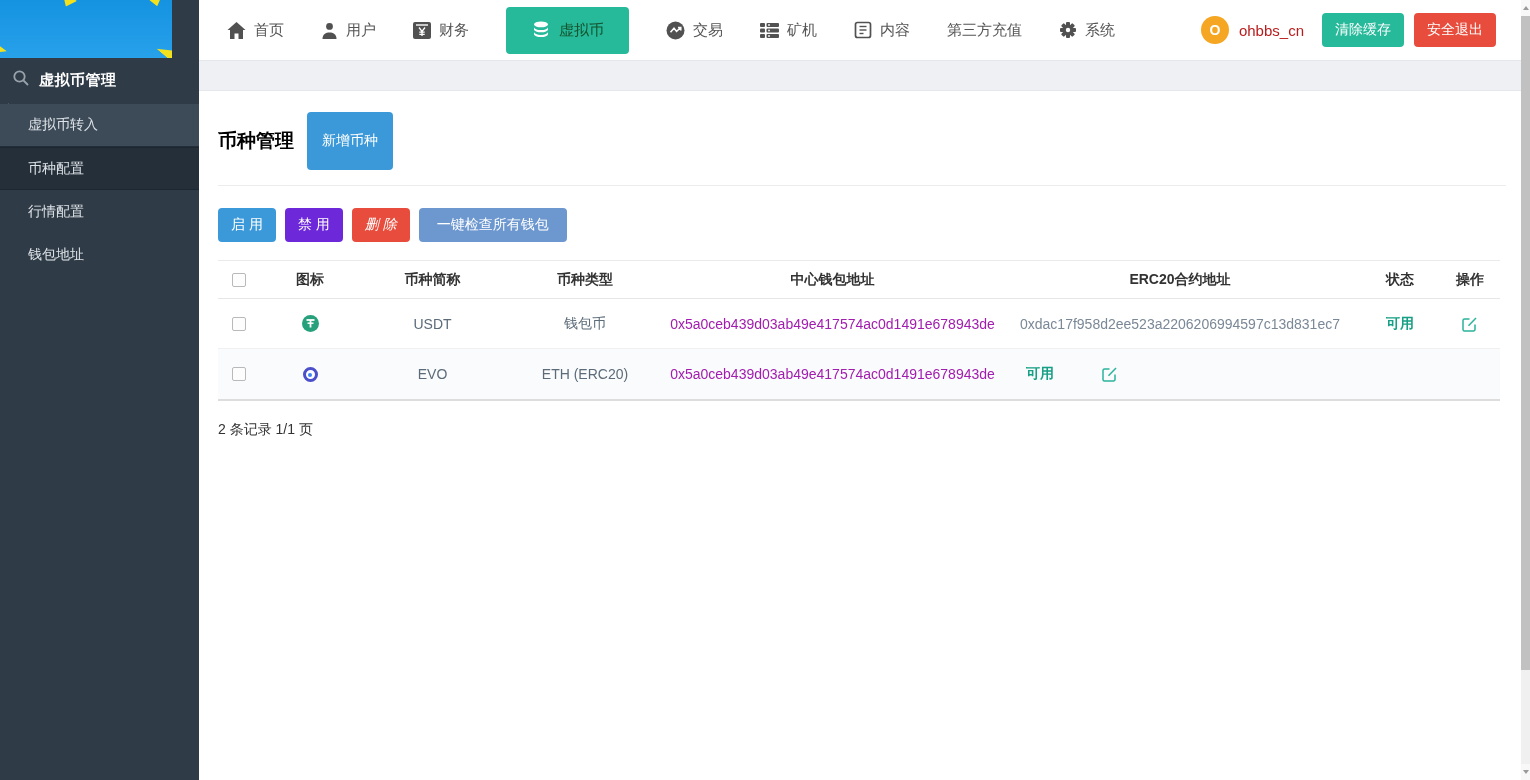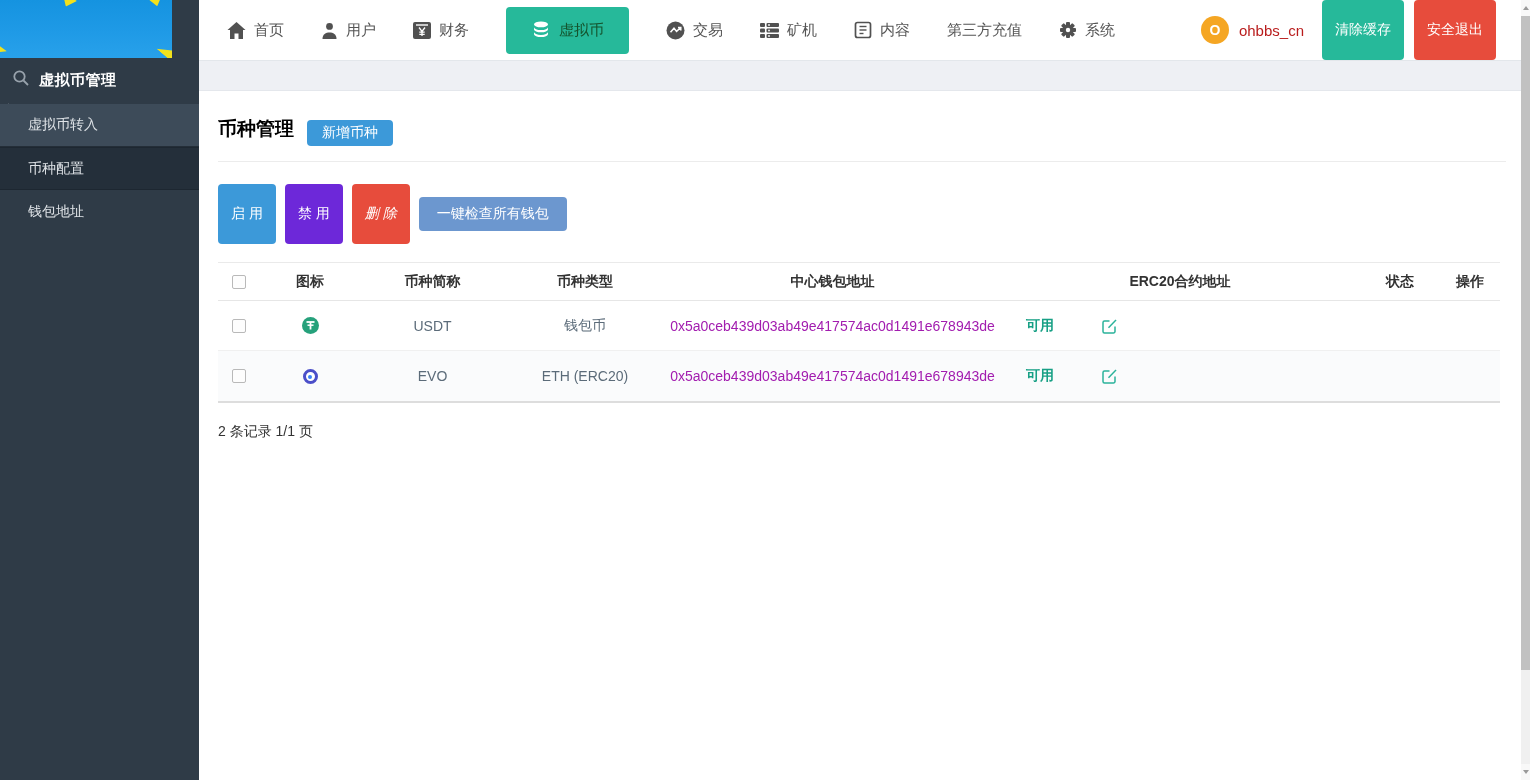--- a/index.html
+++ b/index.html
@@ -33,33 +33,33 @@
             padding:0 34px 0 28px; z-index:4; }
   .nav-left { display:flex; align-items:center; gap:37px; }
   .nav-item { display:flex; align-items:center; gap:8px; font-size:15px; color:#555; cursor:pointer; white-space:nowrap; }
   .nav-item svg { display:block; }
   .nav-item.active { background:#26B99A; color:#14532d; border-radius:4px; padding:14px 25px; }
   .fin-box { width:18px; height:17px; background:#515151; border-radius:2px; position:relative; }
   .nav-right { margin-left:auto; display:flex; align-items:center; gap:10px; }
   .avatar { width:28px; height:28px; border-radius:50%; background:#F5A623; color:#fff;
             display:flex; align-items:center; justify-content:center; font-size:14px; font-weight:bold; }
   .username { font-size:15px; color:#b91c1c; margin-right:8px; cursor:pointer; }
-  .btn { border:none; border-radius:4px; color:#fff; font-size:14px; padding:21px 13px; cursor:pointer;
+  .btn { border:none; border-radius:4px; color:#fff; font-size:14px; padding:8px 13px; cursor:pointer;
          font-family:inherit; white-space:nowrap; }
   .btn-cache { background:#26B99A; }
   .btn-logout { background:#E74C3C; }
 
   
   .grayband { position:absolute; left:199px; top:61px; right:0; height:30px; background:#EEF0F4;
               box-shadow:inset 0 -1px 0 #E4E7EC; }
   .main { position:absolute; left:199px; top:91px; right:9px; bottom:0; background:#fff; padding:21px 15px 0 19px; }
 
   .tabrow { display:flex; align-items:center; gap:13px; }
   .tab-label { font-size:19px; font-weight:bold; color:#000000; cursor:pointer; }
-  .btn-add { background:#3C99D9; padding:4px 15px;margin-top:8px; }
+  .btn-add { background:#3C99D9; padding:20px 15px; }
   .tab-divider { height:1px; background:#ECECEC; margin-top:15px; }
 
   .toolbar { display:flex; align-items:center; gap:9px; margin-top:22px; }
   .btn-enable { background:#3C99D9; }
   .btn-disable { background:#6d28d9; }
   .btn-delete { background:#E74C3C;font-style:italic; }
   .btn-check { background:#6C97CF; padding:8px 18px; }
 
   
   .table { margin-top:18px; width:1282px; border-top:1px solid #EAEAEA; border-bottom:2px solid #DDDDDD; }
@@ -119,20 +119,21 @@
 
   <span class="collapse-chev">
     <svg width="12" height="12" viewBox="0 0 12 12">
         <polyline points="4,2 9,6 4,10" fill="none" stroke="#8A949E" stroke-width="1.6"></polyline>
       </svg>
   </span>
 
   <nav class="menu">
     <div class="menu-item mi-light">虚拟币转入</div>
     <div class="menu-item mi-dark">币种配置</div>
+    <div class="menu-item">行情配置</div>
     <div class="menu-item">钱包地址</div>
   </nav>
 </div>
 
 <header class="topnav">
   <div class="nav-left">
 
     <div class="nav-item">
       <span>
         <svg width="19" height="17" viewBox="0 0 19 17">
@@ -287,20 +288,23 @@
               <line x1="5.5" y1="2" x2="5.5" y2="9.5" stroke="#fff" stroke-width="1.8"></line>
               <line x1="2.5" y1="5.2" x2="8.5" y2="5.2" stroke="#fff" stroke-width="1.5"></line>
             </svg>
         </span>
       </div>
       <div class="col col-abbr">USDT</div>
       <div class="col col-type">钱包币</div>
       <div class="col col-wallet">
           <a class="wallet-link">0x5a0ceb439d03ab49e417574ac0d1491e678943de</a>
         </div>
+      <div class="col col-erc20">
+          <span class="erc20-text">0xdac17f958d2ee523a2206206994597c13d831ec7</span>
+        </div>
       <div class="col col-status">
           <span class="status-ok">可用</span>
         </div>
       <div class="col col-op">
         <span class="edit-btn">
           <svg width="18" height="18" viewBox="0 0 18 18">
               <path d="M14 9.5 V14.5 a1.5 1.5 0 0 1 -1.5 1.5 H3.5 A1.5 1.5 0 0 1 2 14.5 V5.5 A1.5 1.5 0 0 1 3.5 4 H8.5" fill="none" stroke="#2BB39B" stroke-width="1.5"></path>
               <path d="M7.5 10.8 L15 3" fill="none" stroke="#2BB39B" stroke-width="1.5"></path>
             </svg>
         </span>

